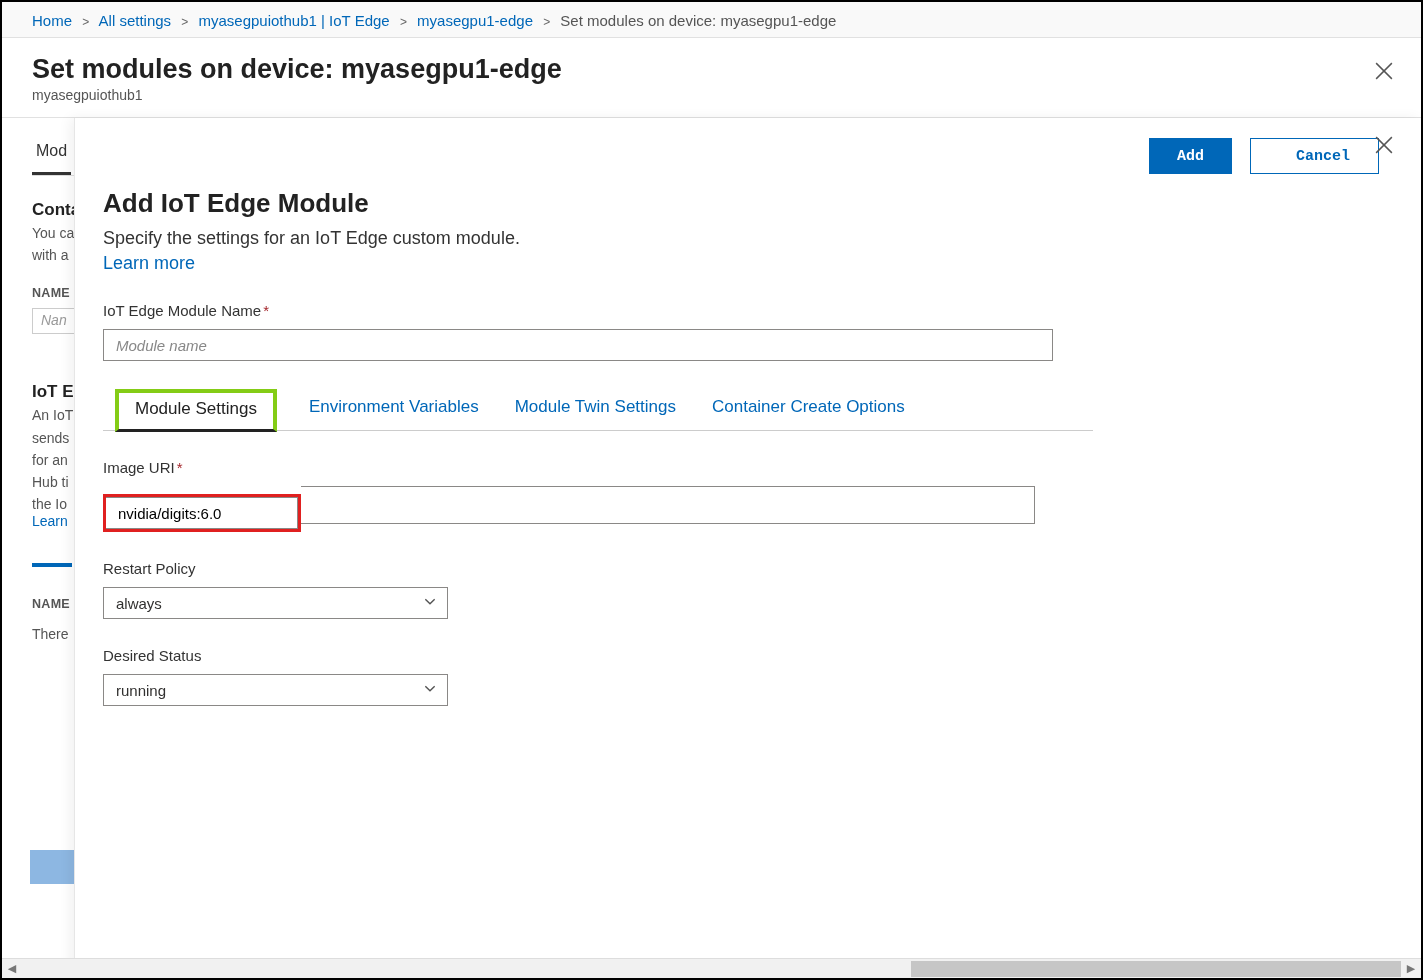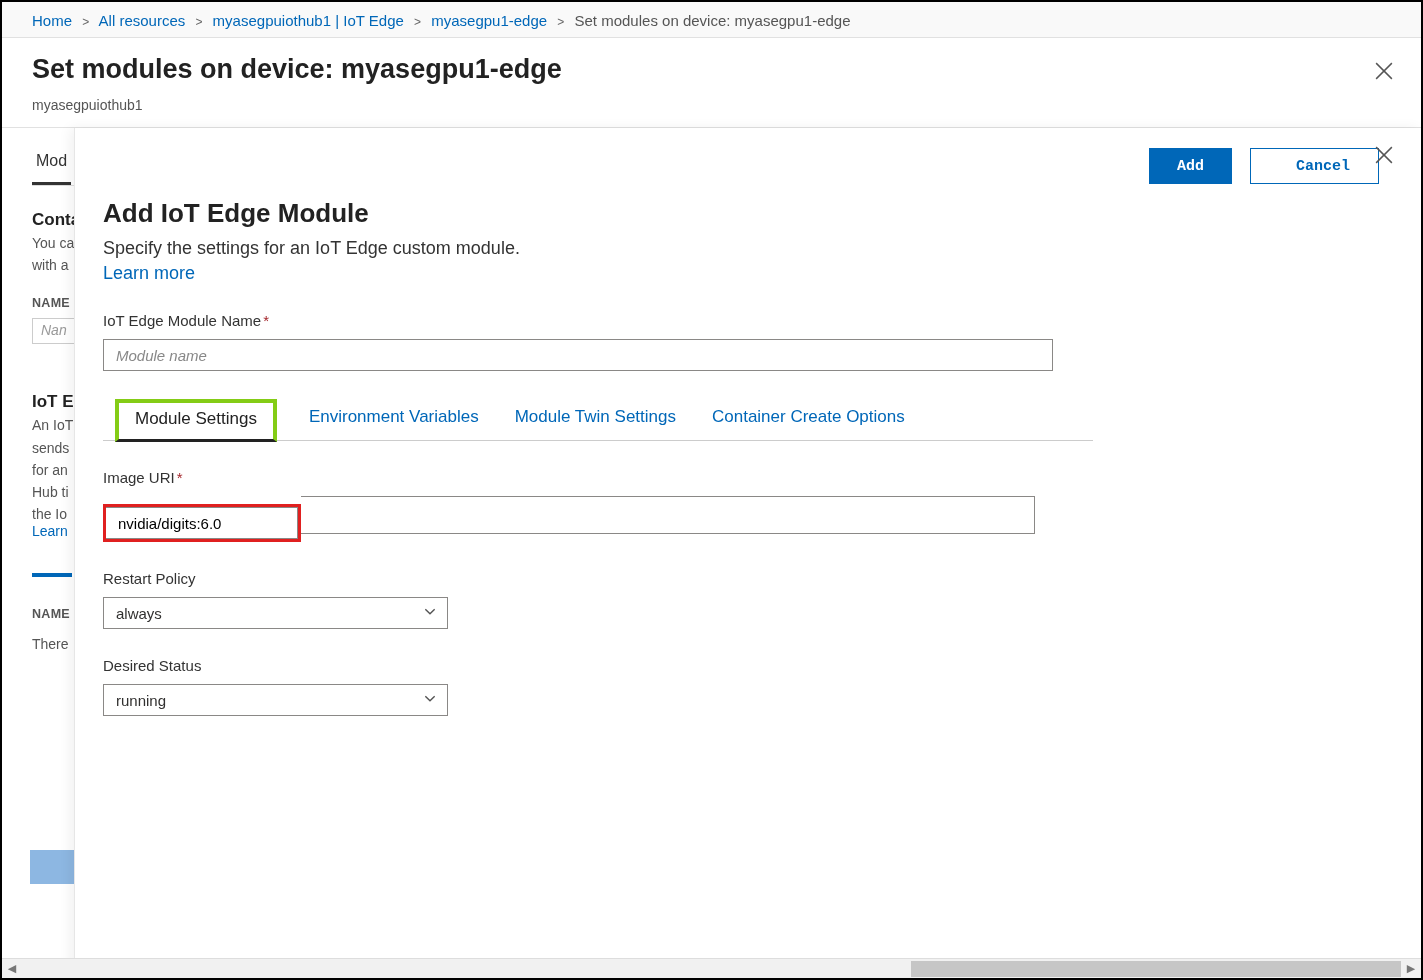--- a/index.html
+++ b/index.html
@@ -30,21 +30,21 @@
     .breadcrumb a { color: #0067b8; text-decoration: none; }
     .breadcrumb .sep { color: #666; margin: 0 6px; font-size: 12px; }
     .breadcrumb .current { color: #555; }
     
     .page-header {
       padding: 16px 30px 14px;
       border-bottom: 1px solid #e1e1e1;
       position: relative;
     }
     .page-header h1 { font-size: 27px; font-weight: 600; color: #222; }
-    .page-header .subtitle { font-size: 14px; color: #555; margin-top: 12px; }
+    .page-header .subtitle { font-size: 14px; color: #555; margin-top: 2px; }
     .close-x {
       position: absolute;
       right: 28px;
       top: 24px;
       width: 18px;
       height: 18px;
       cursor: pointer;
       color: #555;
     }
     
@@ -263,21 +263,21 @@
     }
   </style>
 </head>
 <body>
 
 <div class="outer">
 
   <div class="breadcrumb">
     <a href="#">Home</a>
     <span class="sep">&gt;</span>
-    <a href="#">All resources</a>
+    <a href="#">All settings</a>
     <span class="sep">&gt;</span>
     <a href="#">myasegpuiothub1 | IoT Edge</a>
     <span class="sep">&gt;</span>
     <a href="#">myasegpu1-edge</a>
     <span class="sep">&gt;</span>
     <span class="current">Set modules on device: myasegpu1-edge</span>
   </div>
 
   <div class="page-header">
     <h1>Set modules on device: myasegpu1-edge</h1>

